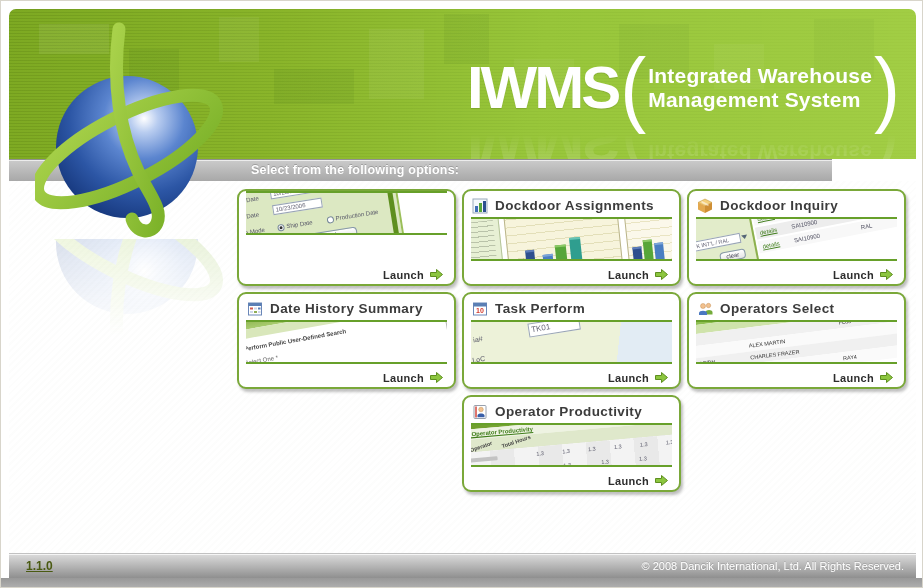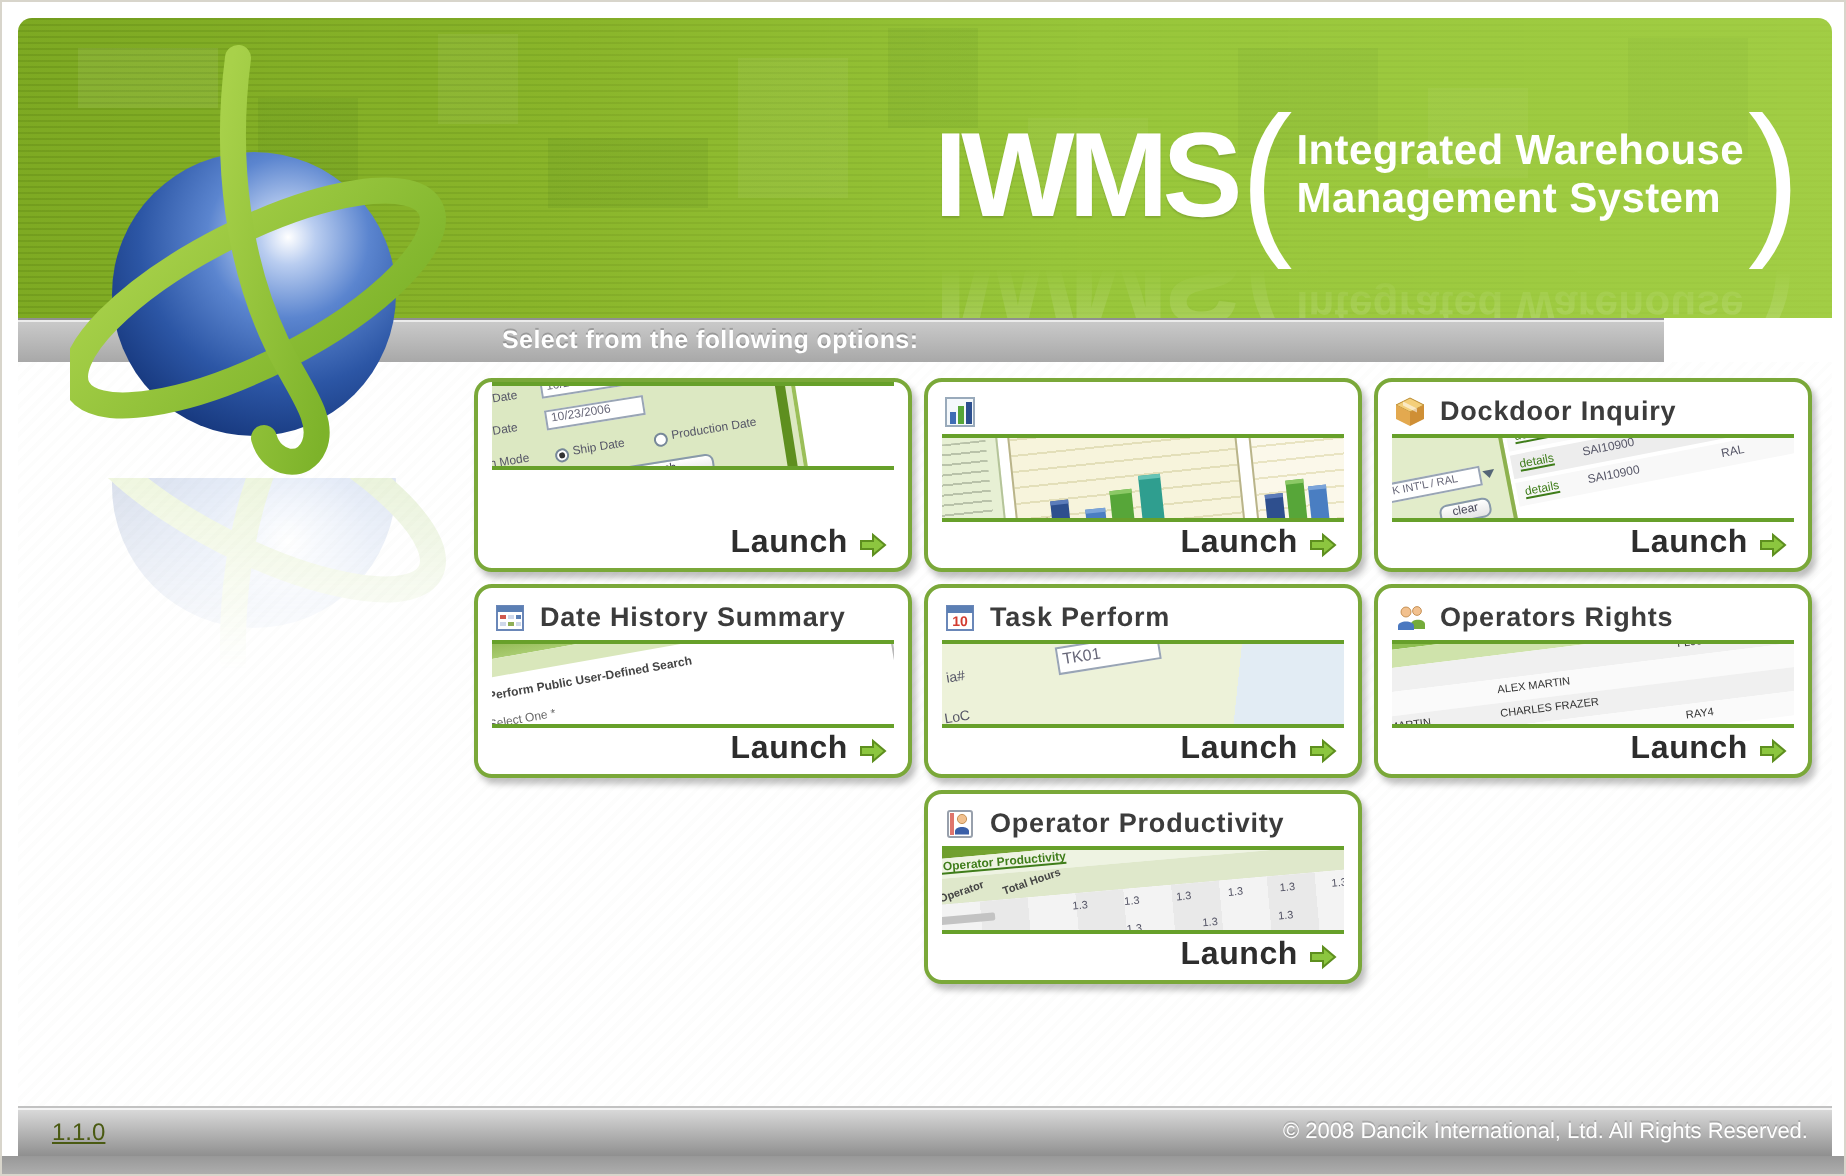--- a/index.html
+++ b/index.html
@@ -50,40 +50,40 @@
           background-image:repeating-linear-gradient(135deg,rgba(60,80,40,.012) 0 2px,transparent 2px 5px);}
   .cards{position:absolute;left:228px;top:8px;display:grid;grid-template-columns:repeat(3,219px);grid-auto-rows:97px;gap:6px;}
   .card{position:relative;box-sizing:border-box;background:#fff;border:2px solid #7aa839;border-radius:9px;
         box-shadow:2px 3px 3px rgba(0,0,0,.25);}
   .card.row3{grid-column:2;}
   .card-title{display:flex;align-items:center;gap:7px;height:23px;padding:3px 8px 0;}
   .ttl{font-size:13.5px;font-weight:bold;color:#3c3c3c;letter-spacing:.4px;white-space:nowrap;}
   .thumb{position:relative;height:40px;margin:0 7px;overflow:hidden;background:#fff;
          border-top:2px solid #67a02a;border-bottom:2px solid #67a02a;}
   .launch-row{position:absolute;right:10px;bottom:3px;display:flex;align-items:center;gap:5px;}
-  .launch{font-size:16px;font-weight:bold;color:#2d2d2d;letter-spacing:.3px;text-decoration:none;cursor:pointer;}
+  .launch{font-size:11px;font-weight:bold;color:#2d2d2d;letter-spacing:.3px;text-decoration:none;cursor:pointer;}
   
   .sheet{position:absolute;transform-origin:0 0;}
   .tt{position:absolute;font-size:6px;line-height:7px;color:#556;white-space:nowrap;}
   .tt.b{font-weight:bold;color:#444;}
   .tt.grn{color:#3f7d1a;text-decoration:underline;}
   .tbox{position:absolute;box-sizing:border-box;background:#fff;border:1px solid #99a5b5;font-size:6px;
         line-height:8px;color:#667;padding:0 2px;height:10px;white-space:nowrap;overflow:hidden;}
   .tbtn{position:absolute;box-sizing:border-box;background:linear-gradient(#fff,#e4e4e4);border:1px solid #8899aa;
         border-radius:4px;font-size:6px;line-height:8px;height:10px;color:#445;text-align:center;white-space:nowrap;padding:0 4px;}
   .trow{position:absolute;}
   .rdo{position:absolute;width:5px;height:5px;border:1px solid #789;border-radius:50%;background:#fff;}
   .rdo.sel::after{content:"";position:absolute;inset:1px;background:#333;border-radius:50%;}
   .dd{position:absolute;width:0;height:0;border-left:3px solid transparent;border-right:3px solid transparent;border-top:4px solid #567;}
   .cbar{position:absolute;bottom:1px;}
   .gbar{position:absolute;background:#c3c3c3;height:4px;border-radius:1px;}
   
   .footer-bar{position:absolute;left:8px;top:552px;width:907px;height:25px;z-index:2;
         background:linear-gradient(#dcdcdc,#8f8f8f);box-shadow:inset 0 1px 0 #f5f5f5;border-top:1px solid #c2c2c2;box-sizing:border-box;}
-  .version{position:absolute;left:17px;top:5px;font-size:12px;font-weight:normal;color:#4a5a12;text-decoration:underline;cursor:pointer;}
+  .version{position:absolute;left:17px;top:5px;font-size:12px;font-weight:bold;color:#4a5a12;text-decoration:underline;cursor:pointer;}
   .copyright{position:absolute;right:12px;top:6px;font-size:11px;color:#fff;text-shadow:0 -1px 0 rgba(0,0,0,.15);}
   .footer-strip{position:absolute;left:0;top:577px;width:923px;height:11px;background:linear-gradient(#989898,#b2b2b2);z-index:2;}
 </style>
 </head>
 <body>
 
 <div class="page">
 
   <div class="header">
     <div class="brand">
@@ -173,20 +173,21 @@
       </div>
 
       <div class="card">
         <div class="card-title">
           <svg width="16" height="16" viewBox="0 0 16 16">
             <rect x="1" y="1" width="14" height="14" fill="#f4f8fb" stroke="#99aabb"></rect>
             <rect x="3" y="8" width="3" height="6" fill="#3f6db5"></rect>
             <rect x="7" y="5" width="3" height="9" fill="#57a639"></rect>
             <rect x="11" y="3" width="3" height="11" fill="#2c4f8f"></rect>
           </svg>
+          <span class="ttl">Dockdoor Assignments</span>
         </div>
         <div class="thumb">
           <div class="sheet" style="transform:rotate(-6deg);left:-8px;top:-4px;width:240px;height:80px;background:#fff;">
             <i style="position:absolute;left:0;top:0;width:34px;height:72px;background:#e7f0d4;border-right:1px solid #b5c49a"></i>
             <i style="position:absolute;left:3px;top:8px;width:26px;height:40px;background:repeating-linear-gradient(180deg,rgba(100,110,90,.35) 0 1px,transparent 1px 5px)"></i>
 
             <i style="position:absolute;left:40px;top:0;width:112px;height:64px;background:#f7f4dc;border:1px solid #b9b48a;
                background-image:repeating-linear-gradient(180deg,#e3dfb9 0 1px,transparent 1px 8px)">
               <i class="cbar" style="left:6px;width:9px;height:12px;background:#7b5d35;border-top:2px solid #a38a5c"></i>
               <i class="cbar" style="left:17px;width:9px;height:20px;background:#2e4f8e;border-top:2px solid #5c7cba"></i>
@@ -313,21 +314,21 @@
       </div>
 
       <div class="card">
         <div class="card-title">
           <svg width="16" height="16" viewBox="0 0 16 16">
             <circle cx="11.5" cy="4.5" r="2.2" fill="#f2c18f" stroke="#b97f3c" stroke-width=".4"></circle>
             <path d="M8.5 11c.3-2.8 6.7-2.8 7 0v2.5h-7z" fill="#74ab3a"></path>
             <circle cx="6" cy="5" r="2.5" fill="#f2c18f" stroke="#b97f3c" stroke-width=".4"></circle>
             <path d="M2 12c0-3 8-3 8 0v2H2z" fill="#4a78c0"></path>
           </svg>
-          <span class="ttl">Operators Rights</span>
+          <span class="ttl">Operators Select</span>
         </div>
         <div class="thumb">
           <div class="sheet" style="transform:rotate(-7deg);left:-10px;top:-12px;width:270px;height:100px;background:#fff;">
             <i style="position:absolute;left:0;top:0;width:270px;height:16px;background:#8fbf52"></i>
             <i style="position:absolute;left:0;top:16px;width:270px;height:9px;background:#cfe3ab"></i>
             <div class="trow" style="left:0;top:25px;width:270px;height:12px;background:#f0f0f0">
               <span class="tt" style="left:150px;top:3px;font-size:5.5px;color:#333">FL03</span>
             </div>
             <div class="trow" style="left:0;top:37px;width:270px;height:12px;background:#fafafa">
               <span class="tt" style="left:58px;top:3px;font-size:5.5px;color:#333">ALEX MARTIN</span>

